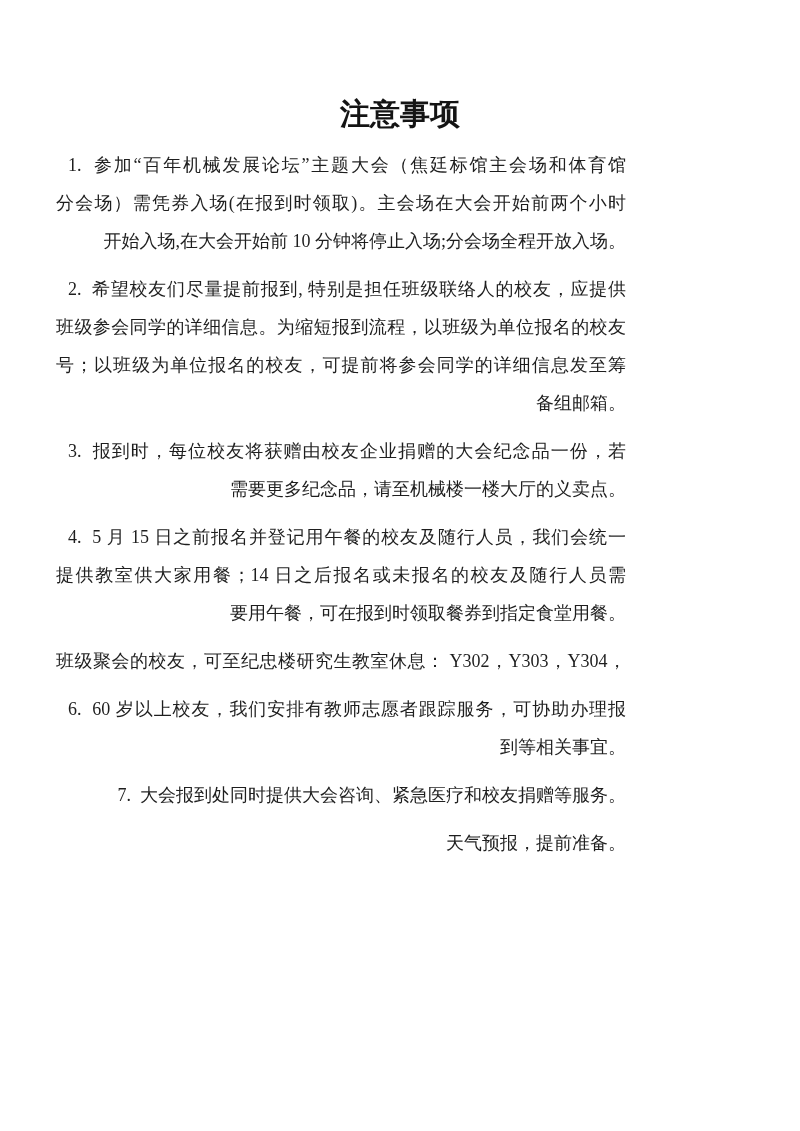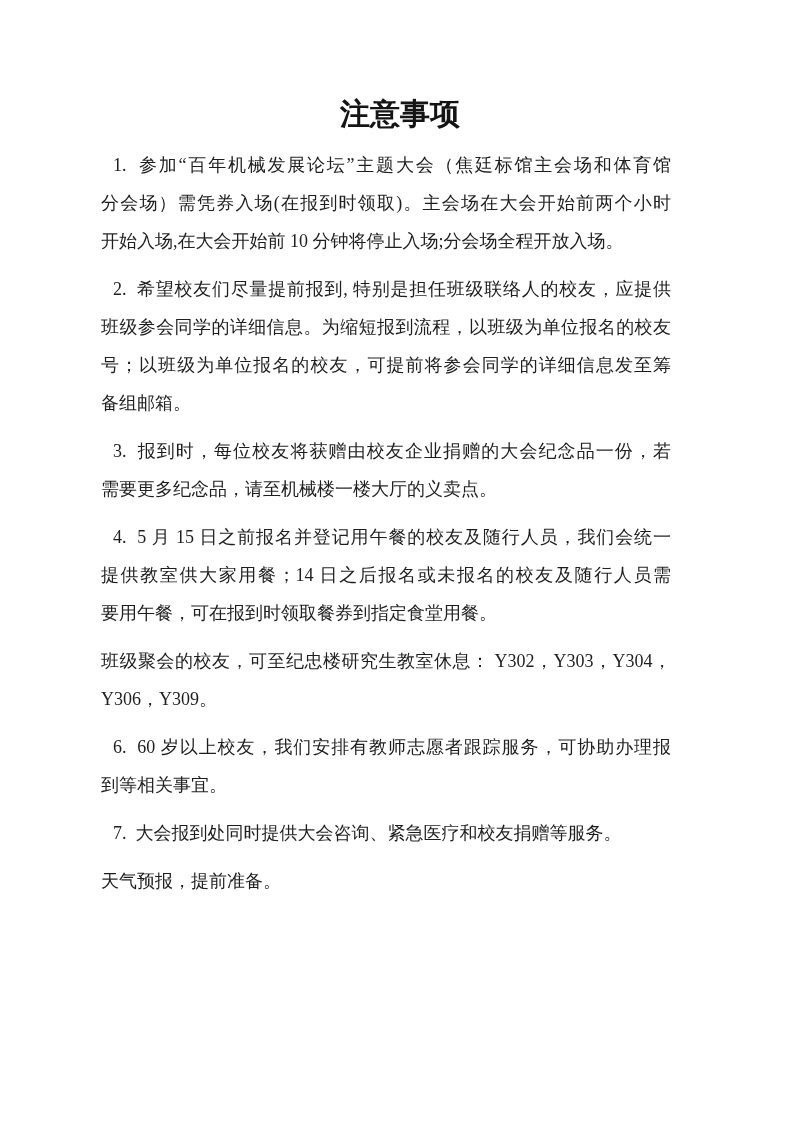--- a/index.html
+++ b/index.html
@@ -20,29 +20,29 @@
   .title {
     padding-top: 96px;
     text-align: center;
     font-family: "Liberation Sans", "DejaVu Sans", sans-serif;
     font-weight: 700;
     font-size: 30px;
     line-height: 36px;
     color: #141414;
   }
   .content {
-    margin: 14px 0 0 101px;
+    margin: 14px 0 0 56px;
     width: 570px;
   }
   .item { margin-bottom: 10px; }
   .line {
     font-size: 18px;
     line-height: 38px;
     white-space: normal;
-    text-align: left;
+    text-align: right;
   }
   
   .line.fill {
     text-align: justify;
     text-align-last: justify;
     text-justify: auto;
   }
   
   .line.first { padding-left: 12px; }
 </style>
@@ -67,21 +67,20 @@
         <div class="line first fill">3.&nbsp; 报到时，每位校友将获赠由校友企业捐赠的大会纪念品一份，若</div>
         <div class="line">需要更多纪念品，请至机械楼一楼大厅的义卖点。</div>
       </div>
       <div class="item">
         <div class="line first fill">4.&nbsp; 5 月 15 日之前报名并登记用午餐的校友及随行人员，我们会统一</div>
         <div class="line fill">提供教室供大家用餐；14 日之后报名或未报名的校友及随行人员需</div>
         <div class="line">要用午餐，可在报到时领取餐券到指定食堂用餐。</div>
       </div>
       <div class="item">
         <div class="line fill">班级聚会的校友，可至纪忠楼研究生教室休息： Y302，Y303，Y304，</div>
-        <div class="line">Y306，Y309。</div>
       </div>
       <div class="item">
         <div class="line first fill">6.&nbsp; 60 岁以上校友，我们安排有教师志愿者跟踪服务，可协助办理报</div>
         <div class="line">到等相关事宜。</div>
       </div>
       <div class="item">
         <div class="line first">7.&nbsp; 大会报到处同时提供大会咨询、紧急医疗和校友捐赠等服务。</div>
       </div>
       <div class="item">
         <div class="line">天气预报，提前准备。</div>

